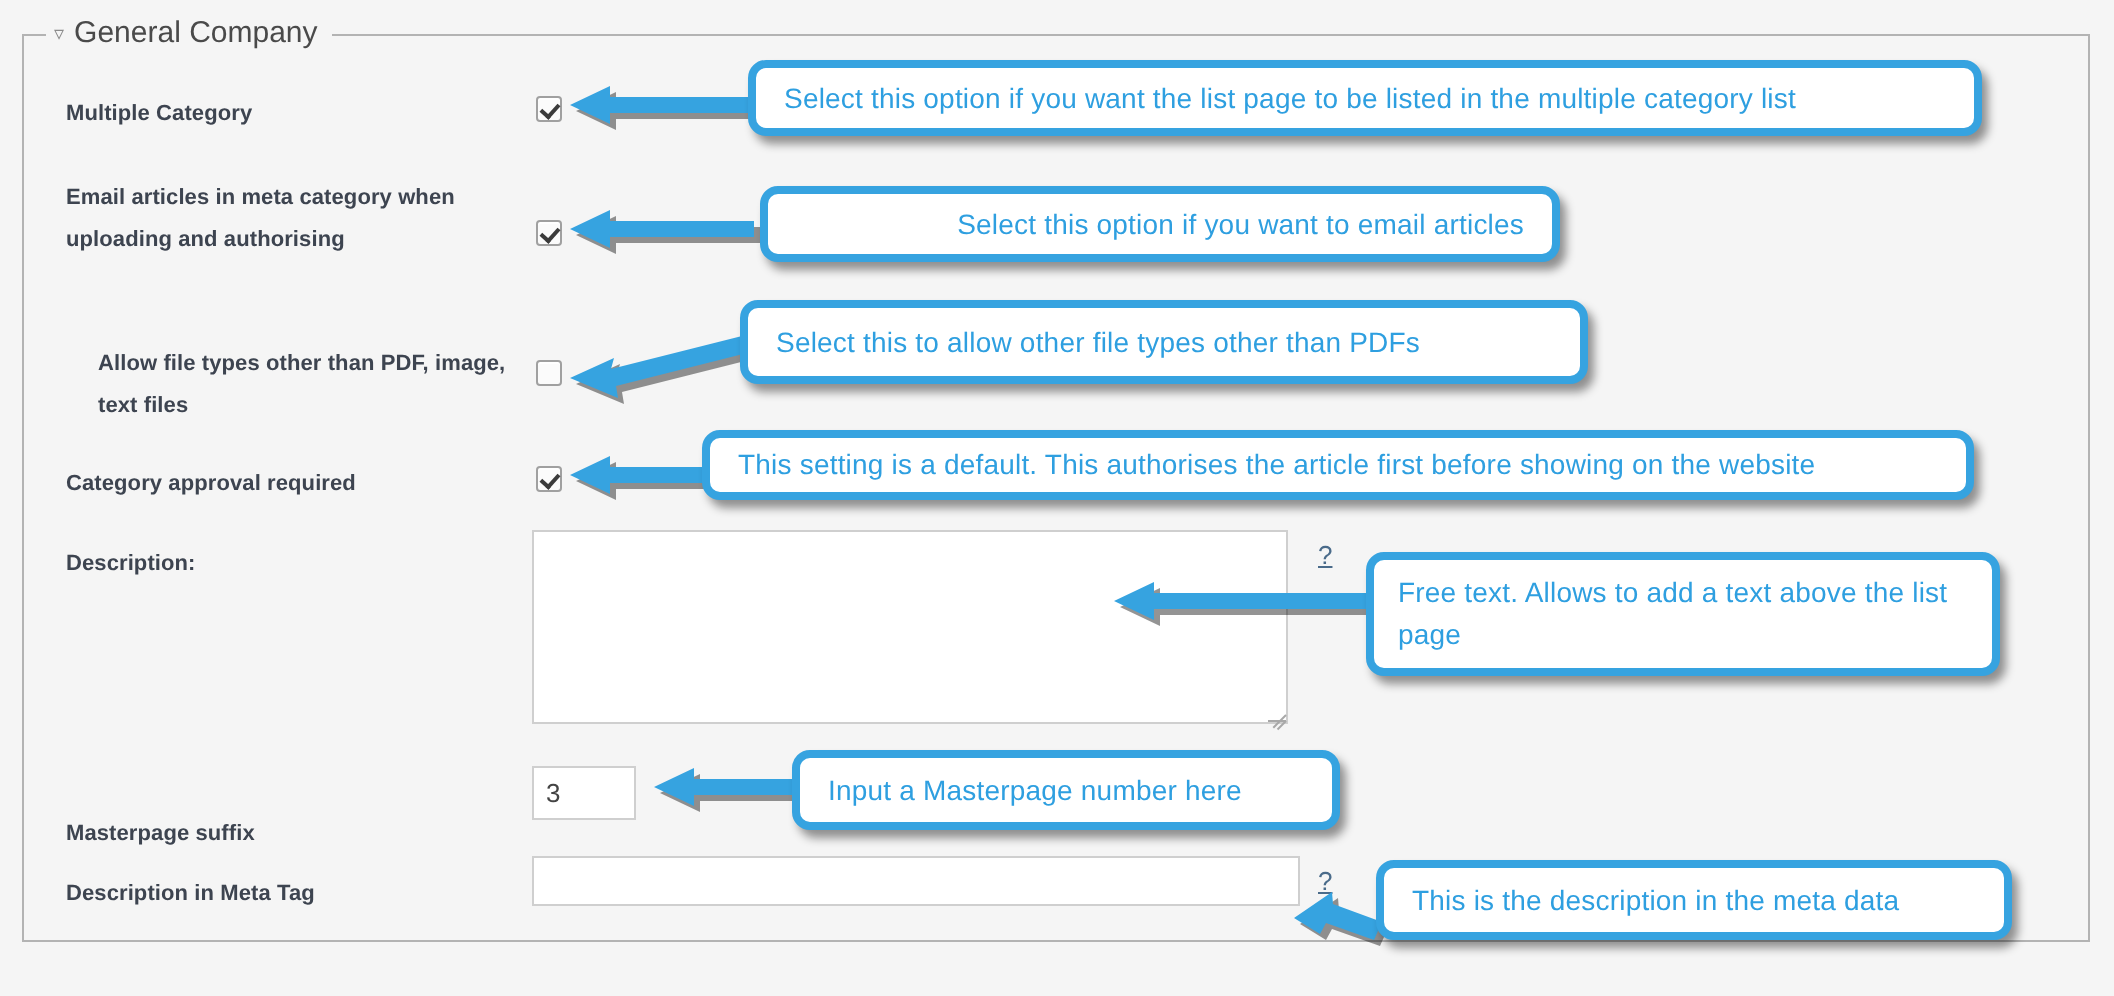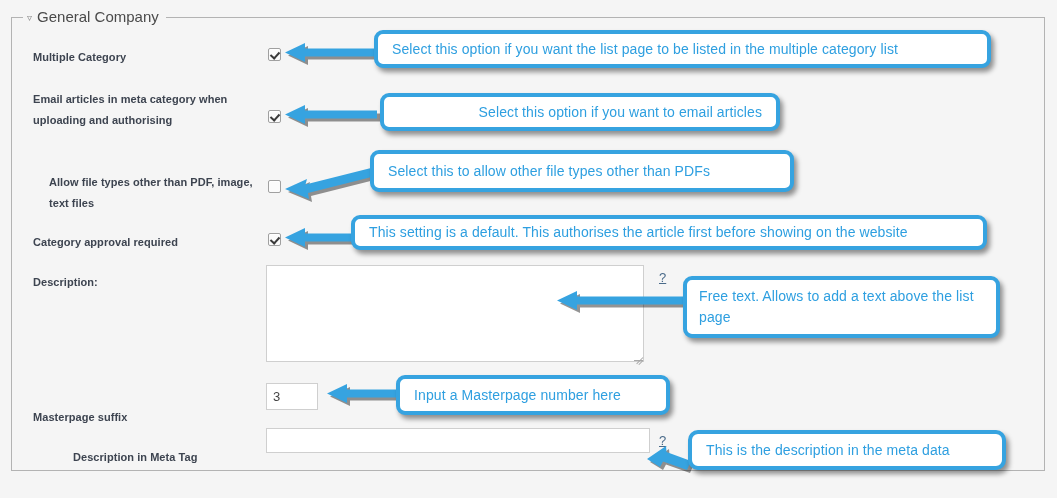--- a/index.html
+++ b/index.html
@@ -258,28 +258,28 @@
       <path d="M0 9.5 L20 0 L20 5.5 L86 5.5 L86 13.5 L20 13.5 L20 19 Z" fill="#000" opacity="0.42" transform="translate(3,3)"></path>
       <path d="M0 9.5 L20 0 L20 5.5 L86 5.5 L86 13.5 L20 13.5 L20 19 Z" fill="#36a3e0"></path>
     </g>
   </svg>
 </div>
 
 <div class="callout" style="left:396px; top:375px; width:274px; height:40px;">
   <span>Input a Masterpage number here</span>
 </div>
 
-<div class="field-label" style="left:33px; top:447px; width:230px;margin-left:40px;">Description in Meta Tag</div>
+<div class="field-label" style="left:33px; top:437px; width:230px;">Description in Meta Tag</div>
 <input class="txt-input" style="left: 266px; top: 428px; width: 384px; height: 25px;" value="">
 <div class="help-q" style="left:659px; top:434px;">?</div>
 
 <div class="arrow" style="left:645px; top:443px;">
   <svg width="52" height="40" viewBox="0 0 52 40">
     <g transform="translate(2,2)">
       <path d="M0 14 L19 1 L19.5 7 L44 16 L40 25 L16 16.5 L13 22 Z" fill="#000" opacity="0.42" transform="translate(3,3)"></path>
       <path d="M0 14 L19 1 L19.5 7 L44 16 L40 25 L16 16.5 L13 22 Z" fill="#36a3e0"></path>
     </g>
   </svg>
 </div>
 
-<div class="callout" style="left:688px; top:430px; width:318px; height:40px;border-radius:10px;">
+<div class="callout" style="left:688px; top:430px; width:318px; height:40px;">
   <span>This is the description in the meta data</span>
 </div>
 
 </body></html>

